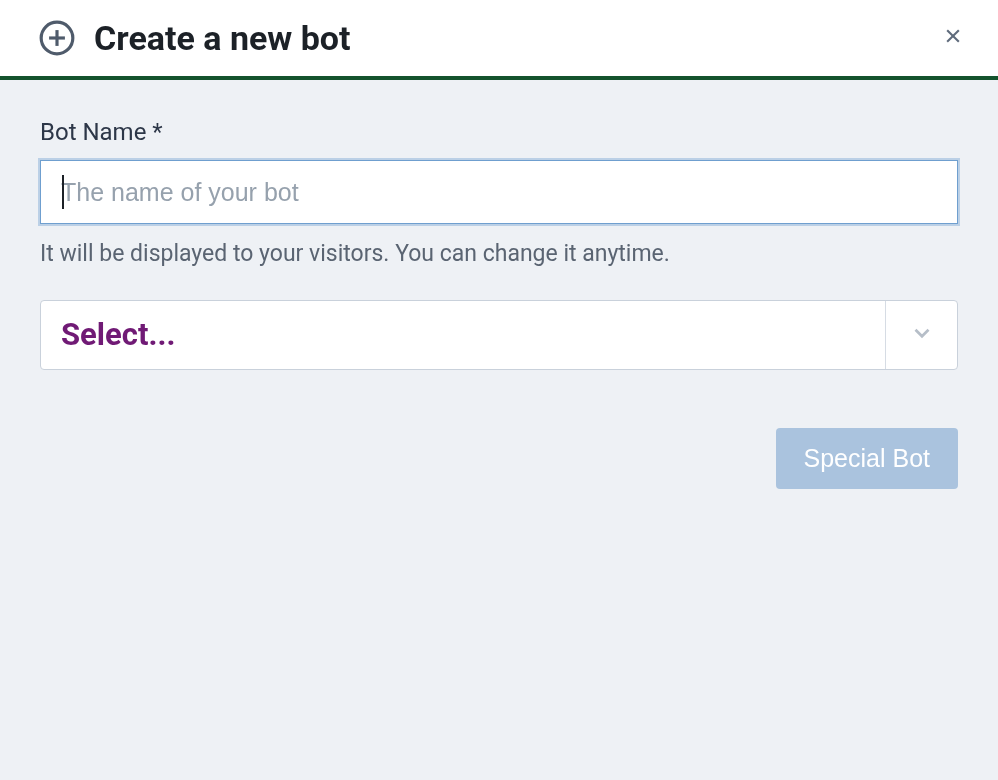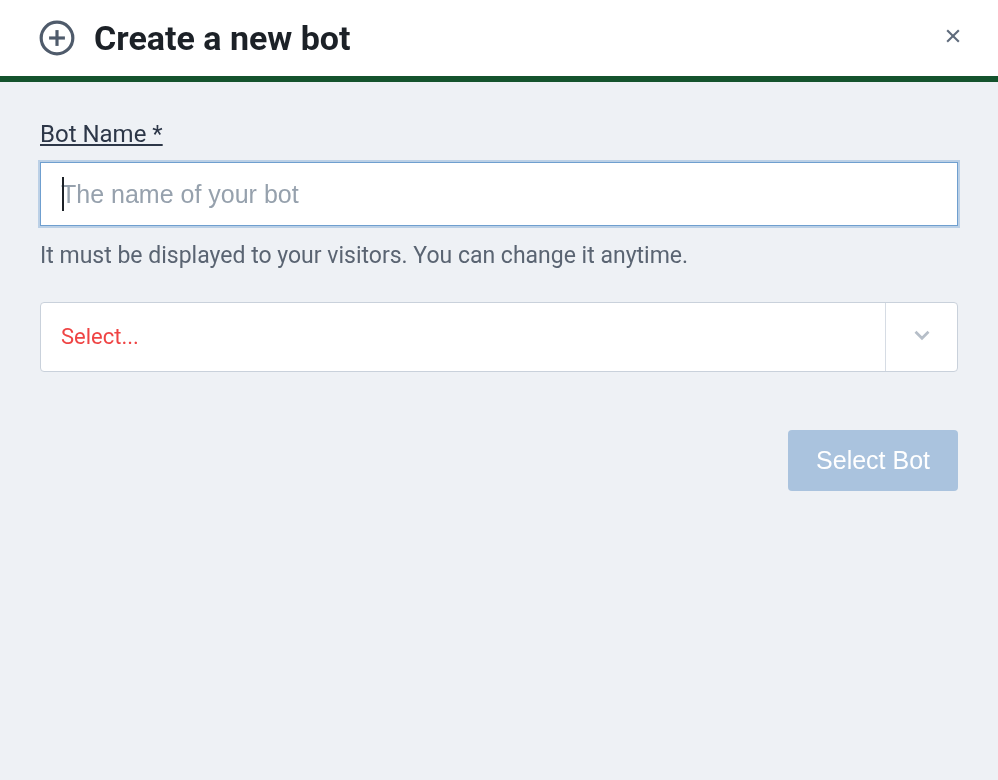--- a/index.html
+++ b/index.html
@@ -17,21 +17,21 @@
   .modal {
     background: #eef1f5;
     width: 100%;
     height: 100%;
   }
   .modal-header {
     display: flex;
     align-items: center;
     padding: 18px 30px 18px 38px;
     background: #ffffff;
-    border-bottom: 6px solid #14532d;
+    border-bottom: 4px solid #14532d;
   }
   .header-icon {
     width: 38px;
     height: 38px;
     display: flex;
     align-items: center;
     justify-content: center;
     margin-right: 18px;
   }
   .header-icon svg {
@@ -62,21 +62,20 @@
   }
   .form-group {
     margin-bottom: 28px;
   }
   .form-label {
     font-size: 24px;
     color: #2d3748;
     display: block;
     margin-bottom: 14px;
     font-weight: 400;
-    text-decoration: underline;
   }
   .text-input {
     width: 100%;
     height: 64px;
     padding: 0 20px;
     font-size: 25px;
     border: 1px solid #c9d1db;
     border-radius: 0;
     background: #ffffff;
     color: #1c2127;
@@ -105,22 +104,23 @@
     border: 1px solid #c9d1db;
     border-radius: 4px;
     background: #ffffff;
     display: flex;
     align-items: center;
     cursor: pointer;
   }
   .select-value {
     flex: 1;
     padding: 0 20px;
-    font-size: 22px;
-    color: #ef4444;
+    font-size: 31px;
+    color: #701a75;
+    font-weight: bold;
   }
   .select-indicator {
     width: 72px;
     height: 100%;
     border-left: 1px solid #d6dce4;
     display: flex;
     align-items: center;
     justify-content: center;
   }
   .select-indicator svg {
@@ -179,35 +179,35 @@
   </div>
 
   <div class="modal-body">
 
     <div class="form-group">
       <label class="form-label">Bot Name *</label>
       <div class="input-wrapper">
         <input type="text" class="text-input focused" placeholder="The name of your bot" style="">
         <div class="cursor-line"></div>
       </div>
-      <p class="help-text">It must be displayed to your visitors. You can change it anytime.</p>
+      <p class="help-text">It will be displayed to your visitors. You can change it anytime.</p>
     </div>
 
 
     <div class="form-group">
       <div class="select-wrapper">
         <div class="select-value">Select...</div>
         <div class="select-indicator">
           <span>
             <svg viewBox="0 0 24 24" fill="none" stroke="currentColor" stroke-width="2.5">
               <polyline points="6 9 12 15 18 9"></polyline>
             </svg>
           </span>
         </div>
       </div>
     </div>
 
   </div>
 
   <div class="modal-footer">
-    <button class="create-btn">Select Bot</button>
+    <button class="create-btn">Special Bot</button>
   </div>
 </div>
 
 </body></html>

